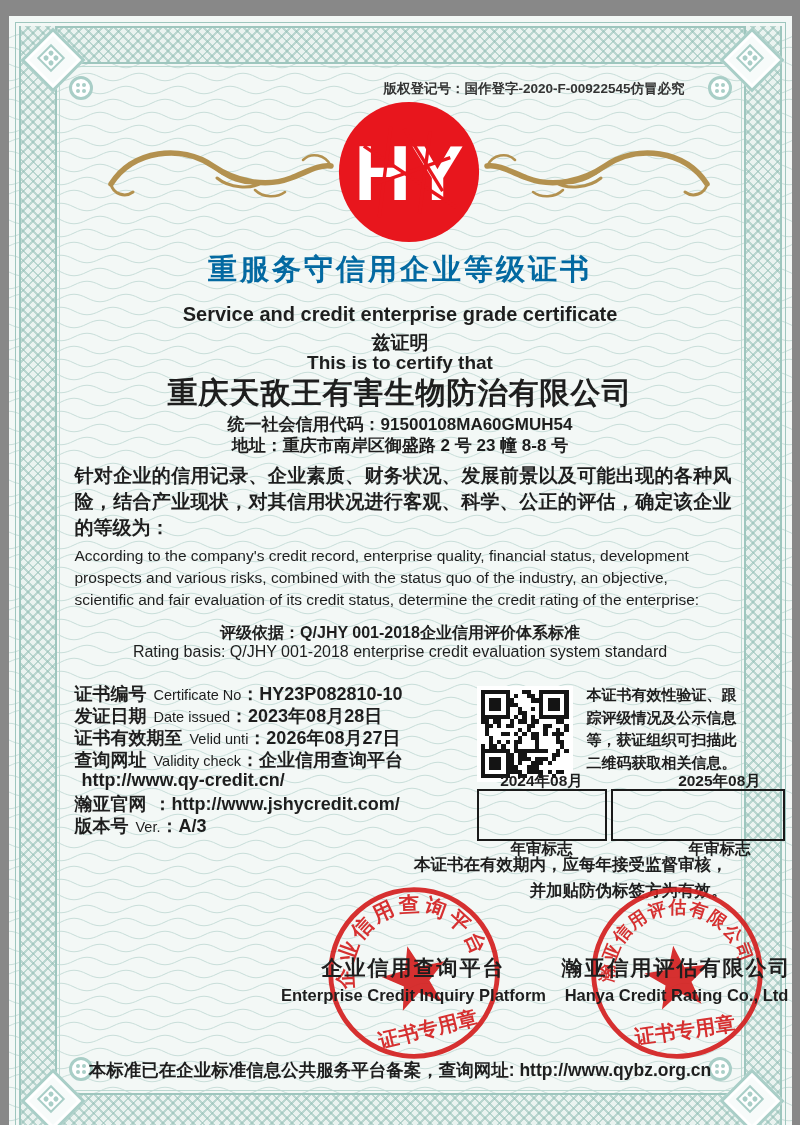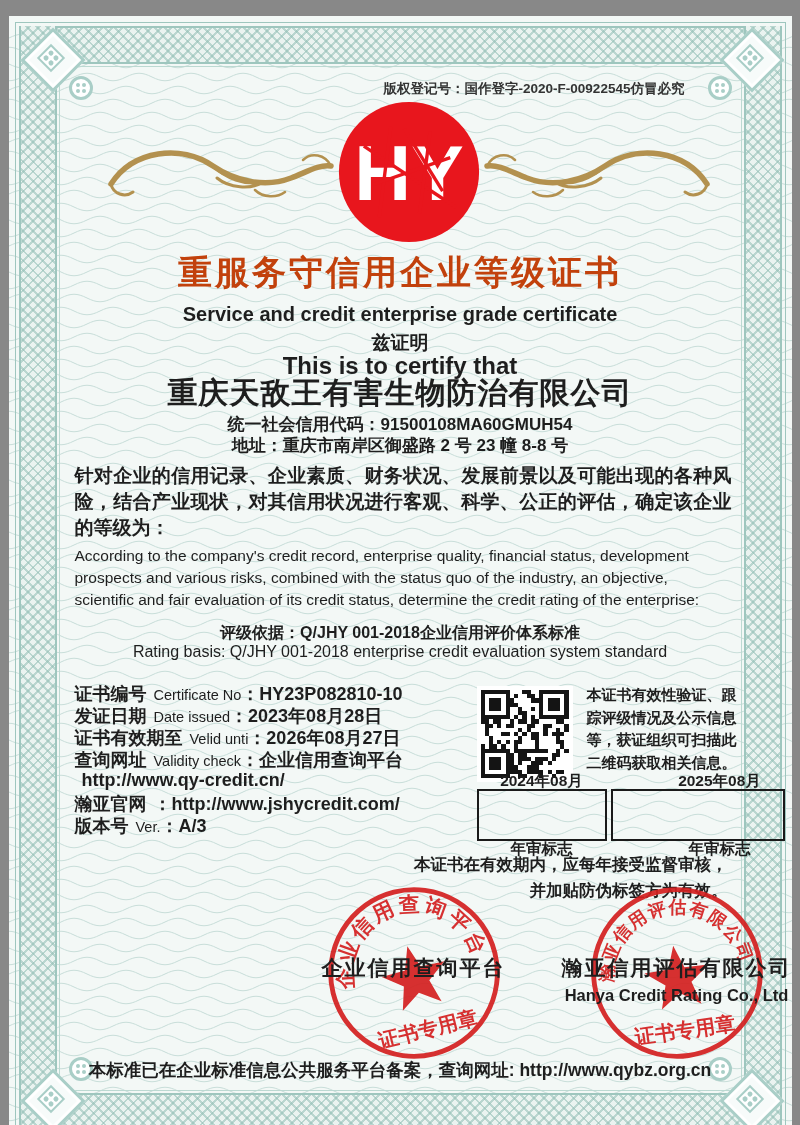--- a/index.html
+++ b/index.html
@@ -39,24 +39,24 @@
   #btn-bl{left:60px;bottom:60px;} #btn-br{right:60px;bottom:60px;}
 
   
   #copyright{top:64px;left:0;right:0;text-align:center;padding-left:268px;font-size:13.5px;
       font-weight:600;color:#333;z-index:10;}
   #logo{top:84px;left:328px;width:144px;height:144px;z-index:10;}
   .flourish{top:118px;width:230px;height:76px;z-index:10;}
   #flourish-left{left:96px;}
   #flourish-right{left:474px;transform:scaleX(-1);}
 
-  #title{top:234px;font-size:34px;font-weight:bold;letter-spacing:3px;color:#c2410c;z-index:10;}
+  #title{top:234px;font-size:29px;font-weight:bold;letter-spacing:3px;color:#0369a1;z-index:10;}
   #subtitle{top:287px;font-size:20px;font-weight:600;z-index:10;}
   #certify-cn{top:314px;font-size:19px;font-weight:600;z-index:10;}
-  #certify-en{top:336px;font-size:24px;font-weight:600;z-index:10;}
+  #certify-en{top:336px;font-size:19px;font-weight:600;z-index:10;}
   #company{top:357px;font-size:30px;font-weight:800;letter-spacing:1px;z-index:10;}
   #credit-code{top:397px;font-size:17px;font-weight:600;z-index:10;}
   #address{top:418px;font-size:17px;font-weight:600;z-index:10;}
 
   #eval{top:447px;left:66px;right:60px;z-index:10;}
   #eval .cn{font-size:19px;font-weight:700;line-height:1.38;text-align:justify;}
   #eval .en{font-size:15.5px;font-weight:500;line-height:1.42;margin-top:3px;}
 
   #aaa{top:554px;font-size:46px;font-weight:800;letter-spacing:1px;z-index:10;}
   #basis-cn{top:607px;font-size:16px;font-weight:600;z-index:10;}
@@ -824,20 +824,21 @@
     <circle cx="110" cy="110" r="103" fill="none" stroke="#d42020" stroke-width="6"></circle>
     <text font-size="22" font-weight="bold" fill="#d42020" letter-spacing="2">
       <textPath href="#arcR" startOffset="50%" text-anchor="middle">瀚亚信用评估有限公司</textPath>
     </text>
     <polygon fill="#d42020" points="110,76 120,104.2 149.9,105 126.2,123.3 134.7,152 110,135 85.3,152 93.8,123.3 70.1,105 100,104.2"></polygon>
     <text x="110" y="190" text-anchor="middle" font-size="25" font-weight="bold" fill="#d42020">证书专用章</text>
   </svg>
 
   <div class="abs org" id="org-left">
     <div class="cn">企业信用查询平台</div>
+    <div class="en">Enterprise Credit Inquiry Platform</div>
   </div>
   <div class="abs org" id="org-right">
     <div class="cn">瀚亚信用评估有限公司</div>
     <div class="en">Hanya Credit Rating Co., Ltd</div>
   </div>
 
   <div class="abs ctr" id="footer">本标准已在企业标准信息公共服务平台备案，查询网址: http://www.qybz.org.cn</div>
 </div>
 
 </body></html>

